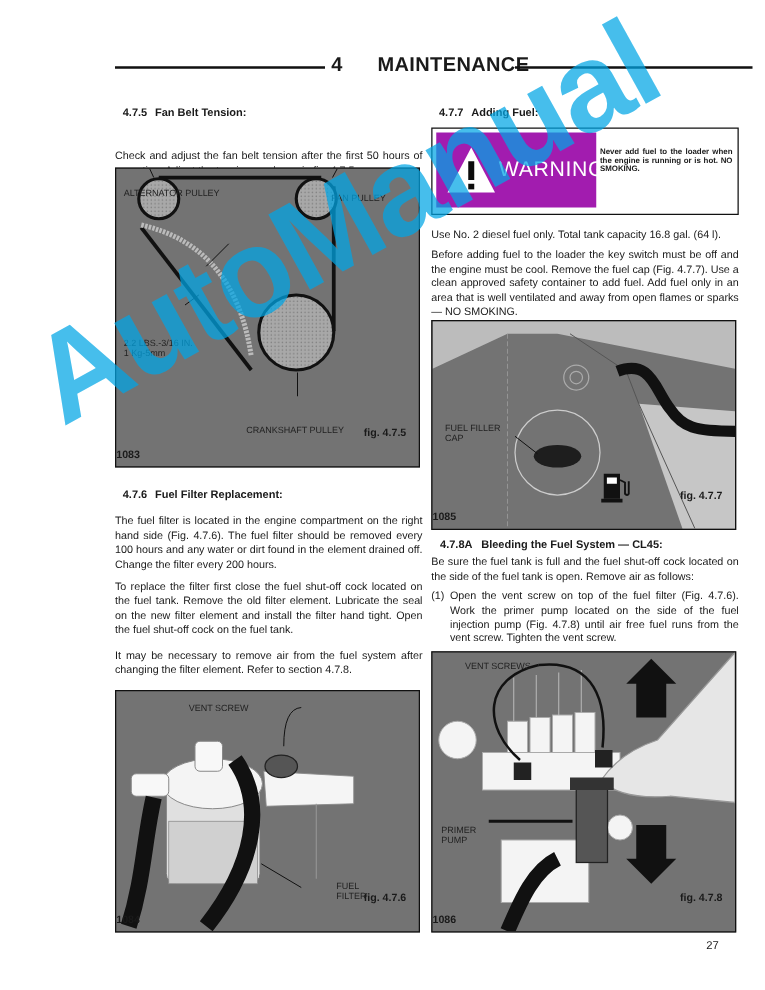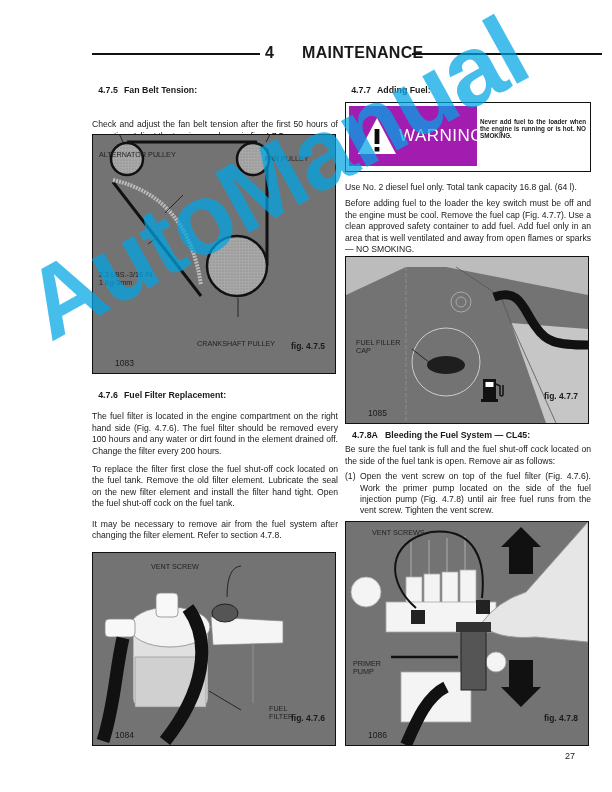--- a/index.html
+++ b/index.html
@@ -8,21 +8,21 @@
   .header { position:absolute; left:92px; top:44px; width:520px; height:20px; }
   .header .rule { position:absolute; top:9px; height:2px; background:#111; }
   .header .num { position:absolute; left:173px; top:0; font-weight:bold; font-size:16px; }
   .header .title { position:absolute; left:210px; top:0; font-weight:bold; font-size:16px; letter-spacing:0.3px; }
   .col { position:absolute; width:246px; font-size:8.6px; line-height:11.4px; }
   .h { font-weight:bold; font-size:8.8px; margin:0; }
   .h .n { display:inline-block; width:32px;text-align:center; }
   .h .n.wide { width:40px; }
   p { margin:0; text-align:justify; }
   .fig { position:absolute; border:1.5px solid #111; background:#737373; overflow:hidden; }
-  .fig .id { position:absolute; left:22px; bottom:5px; font-weight:normal; font-size:8.5px; }
+  .fig .id { position:absolute; left:0; bottom:5px; font-weight:bold; font-size:8.5px; }
   .fig .cap { position:absolute; right:10px; bottom:22px; font-weight:bold; font-size:8.5px; }
   .lbl { position:absolute; font-size:7.2px; line-height:8px; color:#222; }
   .warn { position:absolute; left:345px; top:102px; width:244px; height:68px; border:1.5px solid #111; background:#fff; }
   .warn .blk { position:absolute; left:3px; top:3px; width:128px; height:60px; background:#a21caf; }
   .warn .word { position:absolute; left:50px; top:20px; color:#fff; font-size:17px; letter-spacing:0.5px; font-family:"Liberation Sans", sans-serif; }
   .warn .txt { position:absolute; left:134px; top:15px; width:106px; font-size:6.3px; line-height:7.2px; font-weight:bold; text-align:justify; }
   .pagenum { position:absolute; left:565px; top:751px; font-size:9px; }
   .watermark { position:absolute; left:6px; top:262px; font-size:100px; font-weight:bold; color:#00a6e6; opacity:0.72;
                transform:rotate(-29deg); transform-origin:left top; white-space:nowrap; pointer-events:none;
                font-family:"Liberation Sans", sans-serif; letter-spacing:-2px; }

